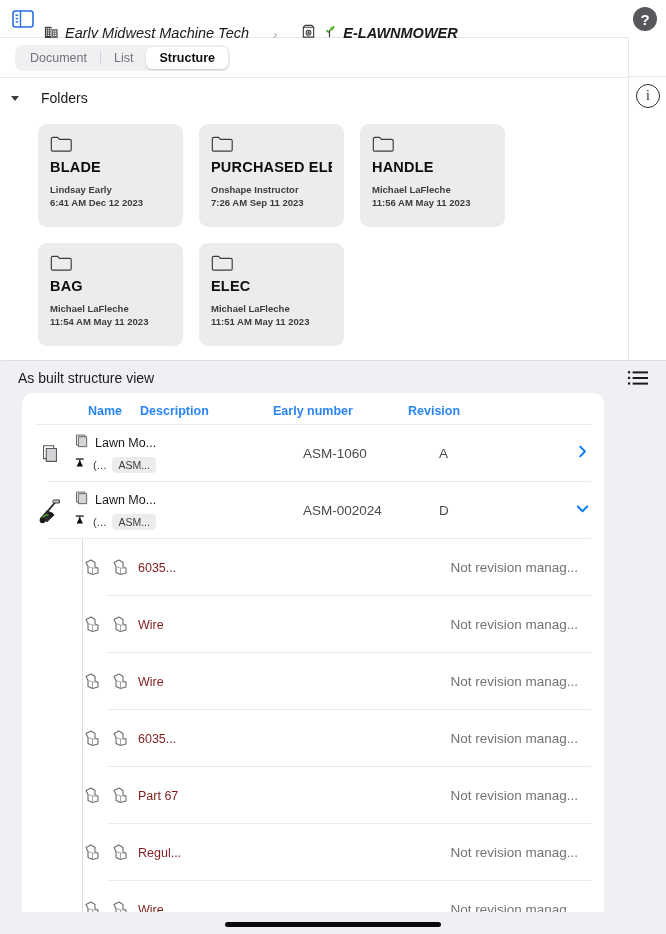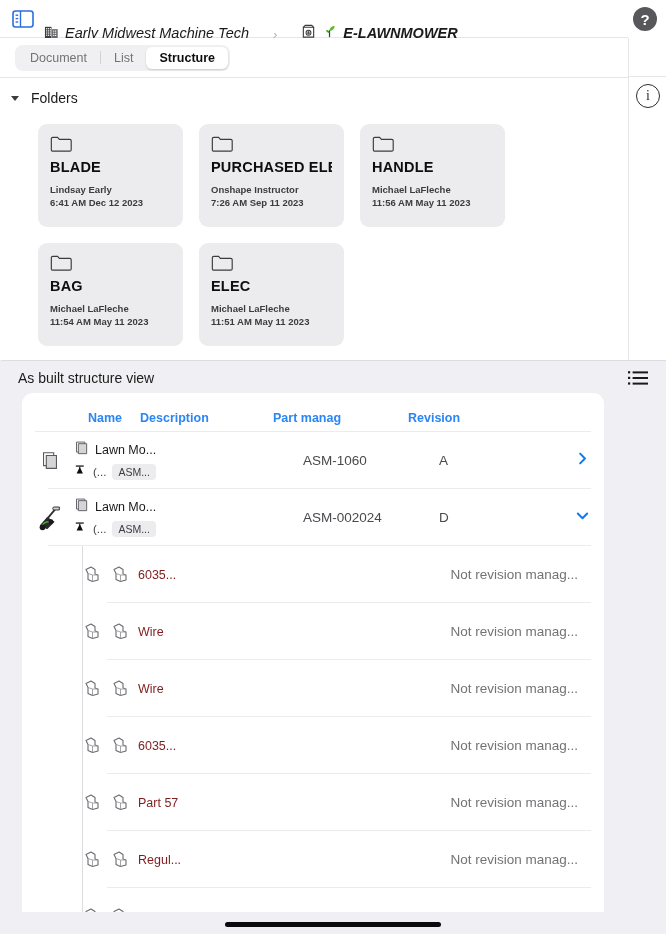--- a/index.html
+++ b/index.html
@@ -58,21 +58,21 @@
     font-size:12.5px; color:#737377; padding:0 13px; height:22px;
     display:flex; align-items:center; border-radius:6px; cursor:pointer; white-space:nowrap;
   }
   .seg.active { background:#ffffff; color:#0e0e10; font-weight:700;
     box-shadow:0 1px 2px rgba(0,0,0,.16); }
   .seg-div { width:1px; height:13px; background:#d3d3d7; }
 
   
   .content { position:absolute; left:0; top:79px; width:628px; height:281px;
              background:#ffffff; overflow:hidden; }
-  .folders-head { display:flex; align-items:center; gap:12px; padding:11px 0 0 11px; cursor:pointer; }
+  .folders-head { display:flex; align-items:center; gap:22px; padding:11px 0 0 11px; cursor:pointer; }
   .caret-down { width:0;height:0; border-left:4.5px solid transparent; border-right:4.5px solid transparent;
                 border-top:5.5px solid #3c3c3e; }
   .folders-title { font-size:14px; color:#1a1a1a; }
 
   .grid { display:flex; flex-wrap:wrap; gap:16px; padding:18px 0 0 38px; }
   .card {
     width:145px; height:103px; background:#ececee; border-radius:9px;
     padding:11px 12px 0 12px; cursor:pointer; overflow:hidden;
   }
   .card-folder { width:22px; height:17px; display:block; margin-bottom:7px; }
@@ -88,21 +88,21 @@
   }
   .sheet-head { height:34px; display:flex; align-items:center; padding:0 18px 0 18px; }
   .sheet-title { font-size:14px; color:#1a1a1a; }
   .list-icon { margin-left:auto; width:20px; height:16px; cursor:pointer; }
 
   .table-card {
     position:absolute; left:22px; top:32px; width:582px; height:542px;
     background:#ffffff; border-radius:11px; overflow:hidden;
   }
   .thead { display:flex; align-items:center; height:28px; padding:0 0 0 66px;
-           border-bottom:1px solid #ececed; margin:11px 13px 0 13px; padding-left:53px; }
+           border-bottom:1px solid #ececed; margin:4px 13px 0 13px; padding-left:53px; }
   .th { font-size:12.5px; font-weight:700; color:#2a85f5; }
   .th.c1 { width:52px; }
   .th.c2 { width:133px; }
   .th.c3 { width:135px; }
   .th.c4 { width:100px; }
 
   .row { display:flex; align-items:center; position:relative; }
   .row-top { height:57px; padding-left:13px; }
   .row-top .rowline { position:absolute; left:26px; right:13px; bottom:0; height:1px; background:#ececed; }
   .thumb { width:30px; height:30px; flex:0 0 auto; display:flex; align-items:center; justify-content:center; }
@@ -295,21 +295,21 @@
           </g>
         </svg>
       </span>
     </div>
 
     <div class="table-card">
 
       <div class="thead">
         <span class="th c1">Name</span>
         <span class="th c2">Description</span>
-        <span class="th c3">Part manag</span>
+        <span class="th c3">Early number</span>
         <span class="th c4">Revision</span>
       </div>
 
       <div class="row row-top">
         <span class="rowline"></span>
         <span class="thumb">
           <svg viewBox="0 0 26 26" width="24" height="24">
             <path d="M6 4h11v14H6z" fill="#fff" stroke="#5a5a5e" stroke-width="1.2"></path>
             <path d="M9 7h11v14H9z" fill="#d5d5d8" stroke="#5a5a5e" stroke-width="1.2"></path>
           </svg>
@@ -479,21 +479,21 @@
             <path d="M4 5.5 L9 3 L13 5.5 L13 10 L16 11 L16 16 L10.5 17.5 L6 15.5 L6 9.5Z" fill="#fff" stroke="#6a6a6e" stroke-width="1.1" stroke-linejoin="round"></path>
             <path d="M6 9.5 L10.5 11 L16 11 M10.5 11 L10.5 17.5" fill="none" stroke="#9a9a9e" stroke-width=".9"></path>
           </svg>
         </span>
         <span class="picon2">
           <svg viewBox="0 0 20 20" width="20" height="20">
             <path d="M4 5.5 L9 3 L13 5.5 L13 10 L16 11 L16 16 L10.5 17.5 L6 15.5 L6 9.5Z" fill="#fff" stroke="#6a6a6e" stroke-width="1.1" stroke-linejoin="round"></path>
             <path d="M6 9.5 L10.5 11 L16 11 M10.5 11 L10.5 17.5" fill="none" stroke="#9a9a9e" stroke-width=".9"></path>
           </svg>
         </span>
-        <span class="cname">Part 57</span>
+        <span class="cname">Part 67</span>
         <span class="cnotrev">Not revision manag...</span>
       </div>
 
       <div class="row row-child">
         <span class="vrule"></span>
         <span class="rowline"></span>
         <span class="cspace"></span>
         <span class="picon">
           <svg viewBox="0 0 20 20" width="20" height="20">
             <path d="M4 5.5 L9 3 L13 5.5 L13 10 L16 11 L16 16 L10.5 17.5 L6 15.5 L6 9.5Z" fill="#fff" stroke="#6a6a6e" stroke-width="1.1" stroke-linejoin="round"></path>

